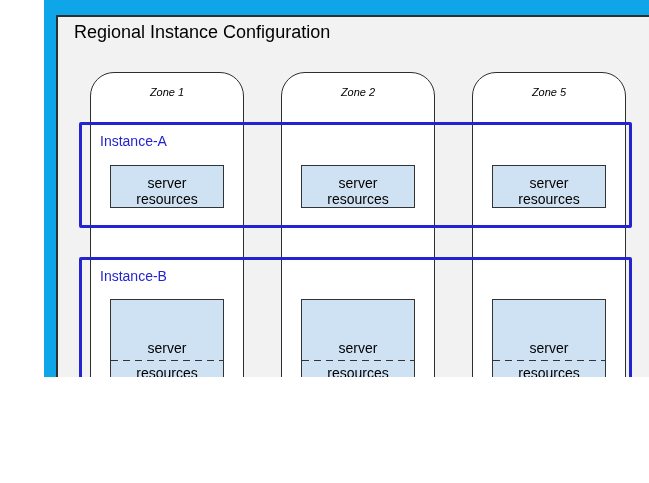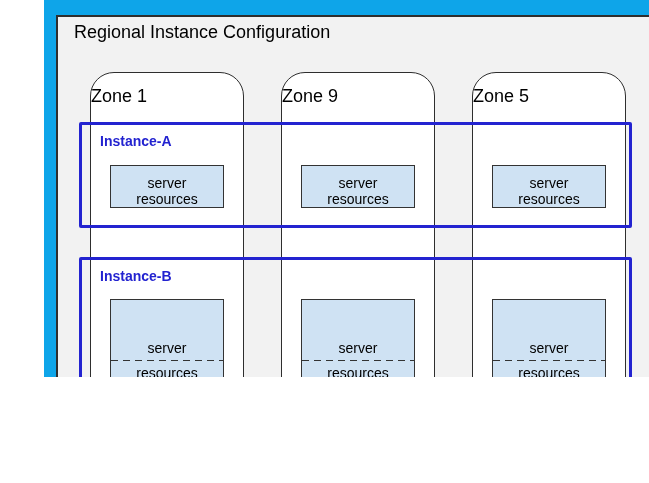--- a/index.html
+++ b/index.html
@@ -45,40 +45,41 @@
     border: 1.5px solid var(--line);
     border-radius: 24px;
     box-sizing: border-box;
   }
   .zone-1 { left: 46px; }
   .zone-2 { left: 237px; }
   .zone-3 { left: 428px; }
   .zone-label {
     display: block;
     margin-top: 13px;
-    text-align: left;
-    font-size: 18px;
+    text-align: center;
+    font-size: 11px;
     color: #000000;
+    font-style: italic;
   }
   .instance {
     position: absolute;
     left: 35px;
     width: 553px;
     border: 3px solid var(--blue);
     border-radius: 2px;
     box-sizing: border-box;
     background: transparent;
   }
   .instance-a { top: 122px; height: 106px; }
   .instance-b { top: 257px; height: 145px; }
   .instance-label {
     position: absolute;
     left: 18px; top: 8px;
     font-size: 14px;
-    font-weight: bold;
+    font-weight: normal;
     color: var(--blue);
     white-space: nowrap;
   }
   .srv {
     position: absolute;
     width: 114px;
     background: var(--srv-fill);
     border: 1.5px solid #333333;
     box-sizing: border-box;
     display: flex;
@@ -111,21 +112,21 @@
 <div class="canvas">
 
   <div class="region"></div>
 
   <div class="region-title">Regional Instance Configuration</div>
 
   <div class="zone zone-1">
     <span class="zone-label">Zone 1</span>
   </div>
   <div class="zone zone-2">
-    <span class="zone-label">Zone 9</span>
+    <span class="zone-label">Zone 2</span>
   </div>
   <div class="zone zone-3">
     <span class="zone-label">Zone 5</span>
   </div>
 
   <div class="instance instance-a">
     <span class="instance-label">Instance-A</span>
   </div>
 
   <div class="instance instance-b">

